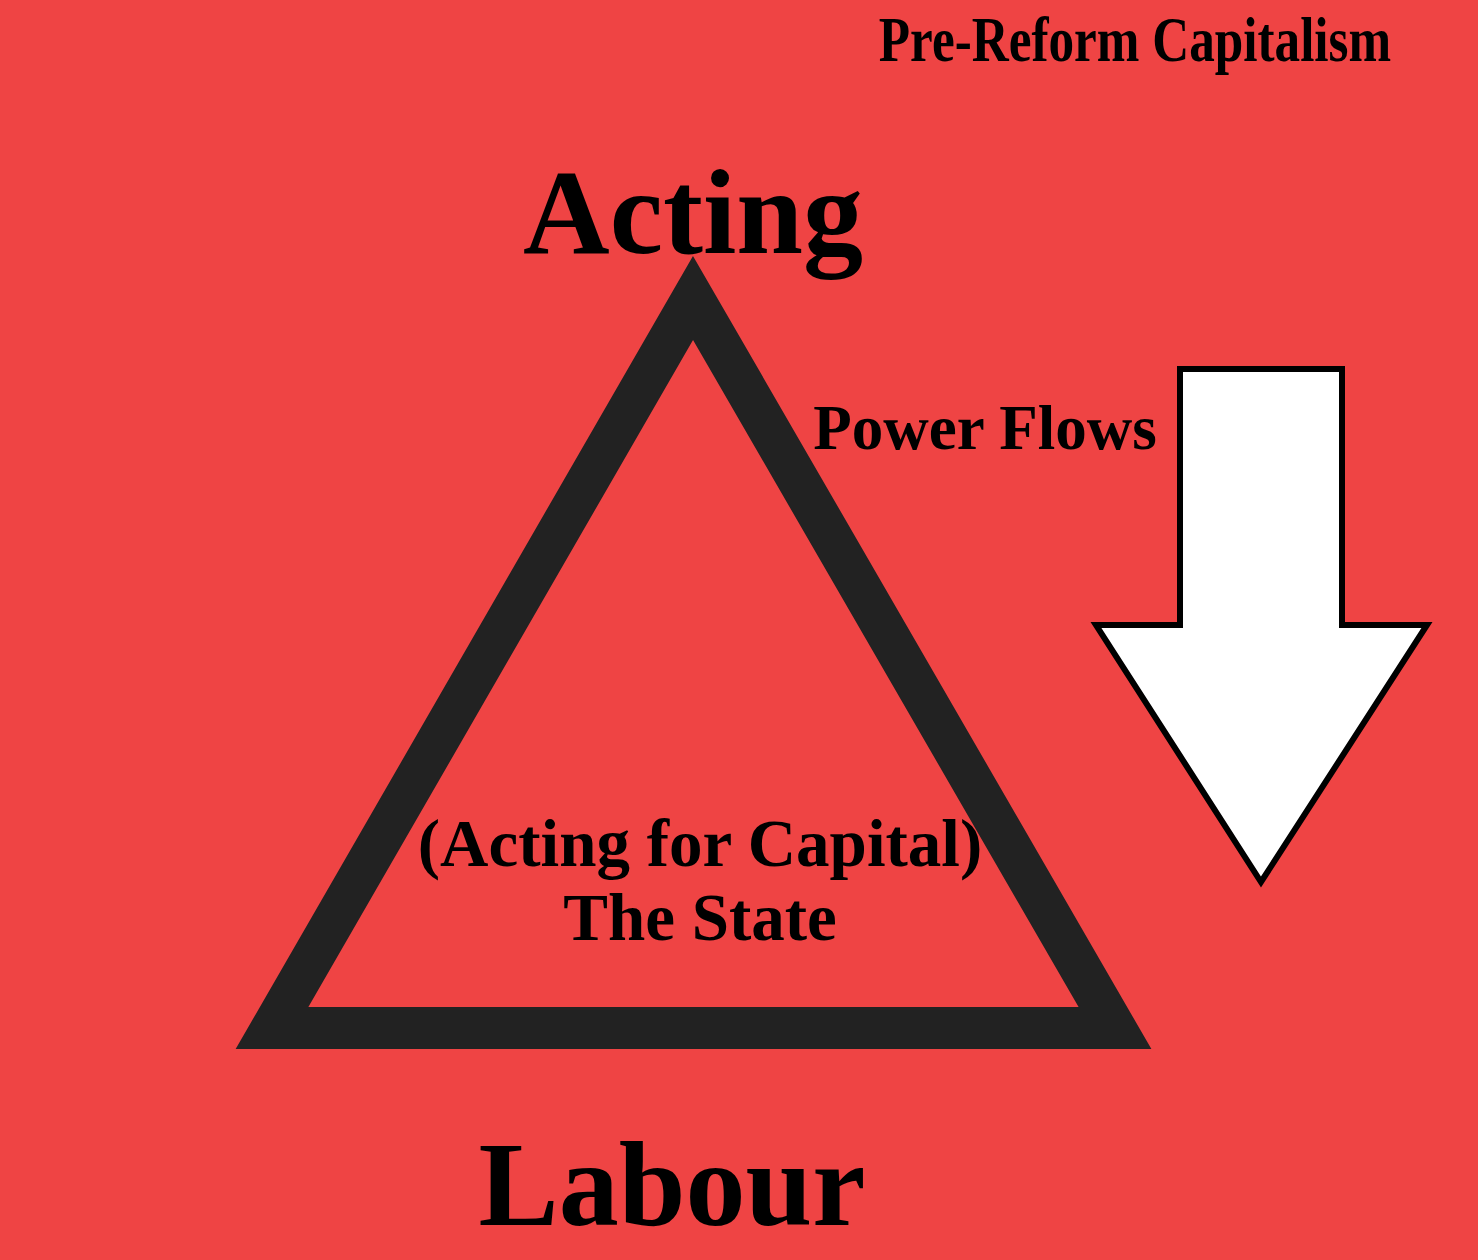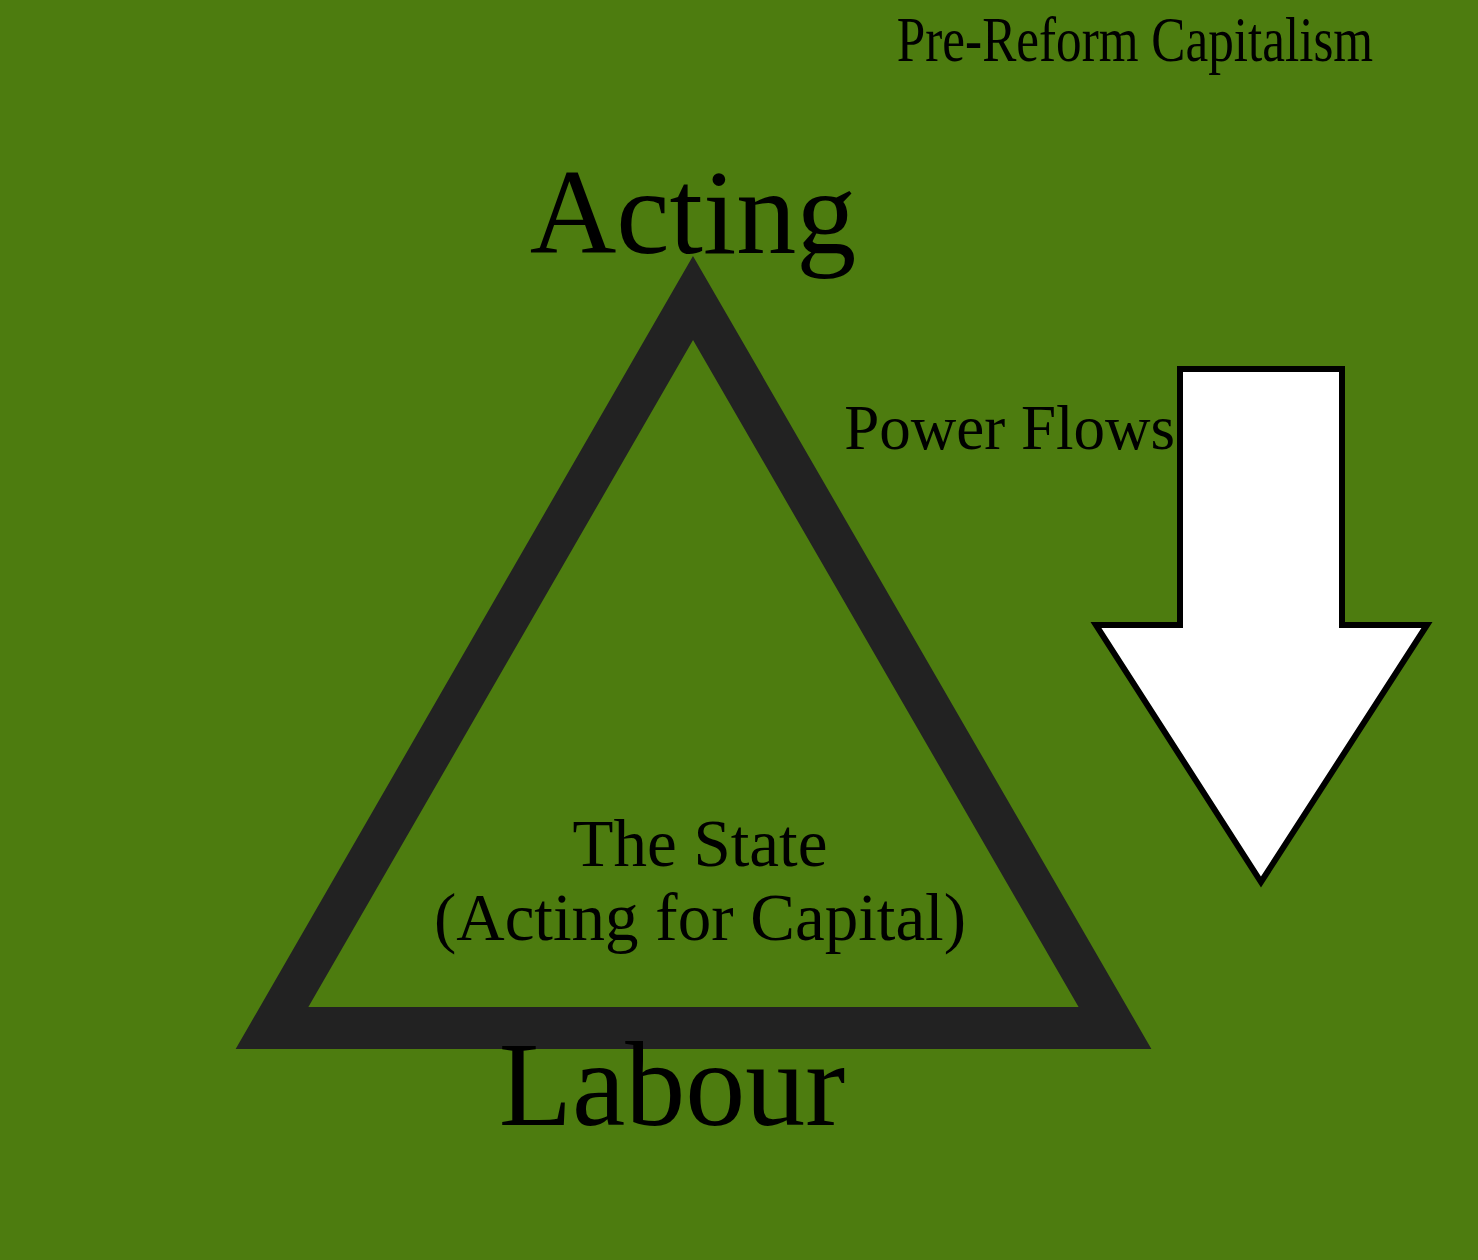--- a/index.html
+++ b/index.html
@@ -5,24 +5,25 @@
 <style>
   html, body {
     margin: 0;
     padding: 0;
     background: #ffffff;
   }
   #canvas {
     position: relative;
     width: 1478px;
     height: 1260px;
-    background: #4d7c0f;
+    background: #ef4444;
     overflow: hidden;
     font-family: "Liberation Serif", "DejaVu Serif", serif;
     color: #000000;
+    font-weight: bold;
   }
 
   
   .diagram-title {
     position: absolute;
     left: 795px;
     top: 4px;
     width: 680px;
     text-align: center;
     font-family: "Liberation Serif", "DejaVu Serif", serif;
@@ -55,21 +56,21 @@
   }
   #label-capital {
     left: 393px;
     top: 150px;
     width: 600px;
     font-size: 120px;
     line-height: 126px;
   }
   #label-labour {
     left: 372px;
-    top: 1022px;
+    top: 1122px;
     width: 600px;
     font-size: 120px;
     line-height: 126px;
   }
 
   
   #label-state {
     position: absolute;
     left: 390px;
     top: 806px;
@@ -89,21 +90,21 @@
     left: 795px;
     top: 390px;
     width: 380px;
     text-align: center;
     font-size: 63px;
     line-height: 77px;
     font-family: "Liberation Serif", "DejaVu Serif", serif;
     color: #000;
     white-space: nowrap;
   }
-  #label-power .power-line { display: block; text-align: right; }
+  #label-power .power-line { display: block; }
 
   
   #arrow-svg {
     position: absolute;
     left: 1080px;
     top: 355px;
     width: 370px;
     height: 545px;
   }
 </style>
@@ -114,22 +115,22 @@
 
   <div class="diagram-title">Pre-Reform Capitalism</div>
 
   <svg id="triangle-svg" viewBox="0 0 1478 1260" aria-hidden="true">
     <polygon points="693,298 1115,1028 272,1028" fill="none" stroke="#222222" stroke-width="42" stroke-linejoin="miter"></polygon>
   </svg>
 
   <div class="vertex-label" id="label-capital">Acting</div>
 
   <div id="label-state">
+    <span class="state-line">(Acting for Capital)</span>
     <span class="state-line">The State</span>
-    <span class="state-line">(Acting for Capital)</span>
   </div>
 
   <div class="vertex-label" id="label-labour">Labour</div>
 
   <div id="label-power">
     <span class="power-line">Power Flows</span>
   </div>
 
   <svg id="arrow-svg" viewBox="1080 355 370 545" aria-hidden="true">
     <polygon points="1180,369 1342,369 1342,625 1427,625 1261,882 1096,625 1180,625" fill="#ffffff" stroke="#000000" stroke-width="6" stroke-linejoin="miter"></polygon>

